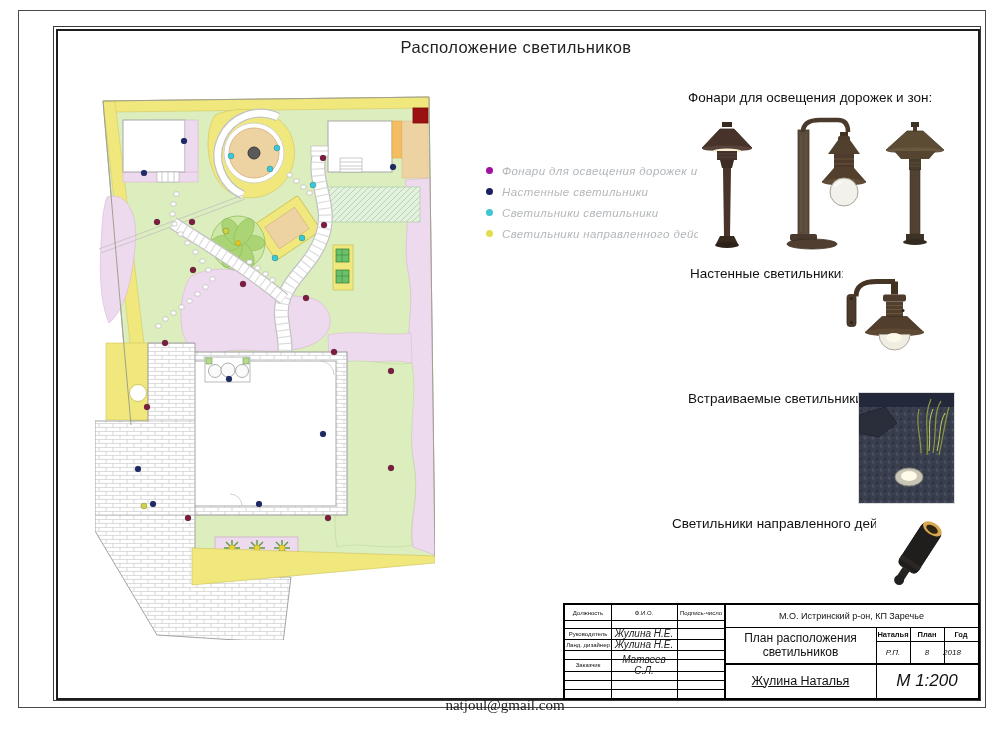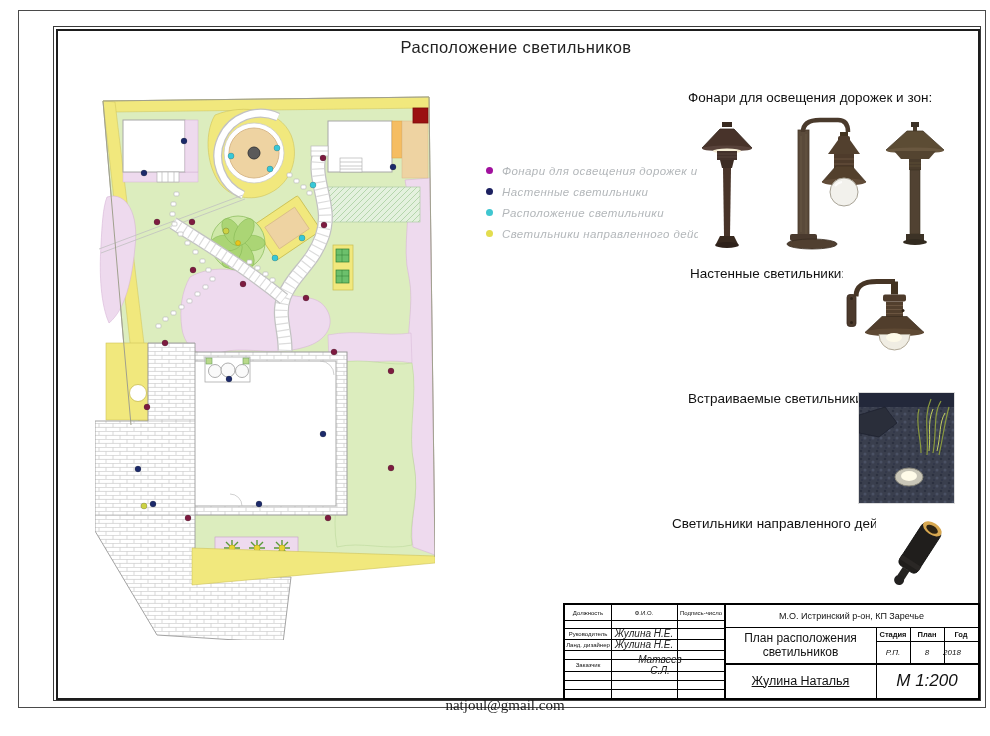--- a/index.html
+++ b/index.html
@@ -233,21 +233,21 @@
   <div class="legend-row">
     <span class="legend-dot" style="background-color: rgb(161, 16, 158);"></span>
     <span class="legend-label">Фонари для освещения дорожек и зон</span>
   </div>
   <div class="legend-row">
     <span class="legend-dot" style="background-color: rgb(28, 32, 96);"></span>
     <span class="legend-label">Настенные светильники</span>
   </div>
   <div class="legend-row">
     <span class="legend-dot" style="background-color: rgb(63, 198, 208);"></span>
-    <span class="legend-label">Расположение светильники</span>
+    <span class="legend-label">Светильники светильники</span>
   </div>
   <div class="legend-row">
     <span class="legend-dot" style="background-color: rgb(227, 221, 78);"></span>
     <span class="legend-label">Светильники направленного действия</span>
   </div>
 </div>
 
 <div class="abs sec-h" style="left:688px;top:90px;">Фонари для освещения дорожек и зон:</div>
 
 <svg class="abs photo" style="left:698px;top:120px;" width="58" height="132" viewBox="0 0 58 132">
@@ -374,25 +374,25 @@
   <div class="hline" style="left:160px;top:58px;width:253px;height:2px;"></div>
 
   <div class="cell tiny" style="left:0;top:0;width:46px;height:15px;">Должность</div>
   <div class="cell tiny" style="left:46px;top:0;width:66px;height:15px;">Ф.И.О.</div>
   <div class="cell tiny" style="left:112px;top:0;width:48px;height:15px;">Подпись-число</div>
   <div class="cell tiny" style="left:0;top:23px;width:46px;height:11px;">Руководитель</div>
   <div class="cell name" style="left:46px;top:23px;width:66px;height:11px;">Жулина Н.Е.</div>
   <div class="cell tiny" style="left:0;top:34px;width:46px;height:11px;">Ланд. дизайнер</div>
   <div class="cell name" style="left:46px;top:34px;width:66px;height:11px;">Жулина Н.Е.</div>
   <div class="cell tiny" style="left:0;top:54px;width:46px;height:12px;">Заказчик</div>
-  <div class="cell name" style="left:46px;top:54px;width:66px;height:12px;padding-left:16px;">Матвеев С.Л.</div>
+  <div class="cell name" style="left:46px;top:54px;width:66px;height:12px;">Матвеев С.Л.</div>
 
   <div class="cell proj" style="left:160px;top:0;width:253px;height:22px;">М.О. Истринский р-он, КП Заречье</div>
   <div class="cell plant" style="left:160px;top:22px;width:151px;height:36px;">План расположения светильников</div>
-  <div class="cell hdr" style="left:311px;top:22px;width:34px;height:14px;">Стадия</div>
+  <div class="cell hdr" style="left:311px;top:22px;width:34px;height:14px;">Наталья</div>
   <div class="cell hdr" style="left:345px;top:22px;width:34px;height:14px;">План</div>
   <div class="cell hdr" style="left:379px;top:22px;width:34px;height:14px;">Год</div>
   <div class="cell val" style="left:311px;top:36px;width:34px;height:22px;">Р.П.</div>
   <div class="cell val" style="left:345px;top:36px;width:34px;height:22px;">8</div>
   <div class="cell val" style="left:379px;top:36px;width:16px;height:22px;">2018</div>
   <div class="cell author" style="left:160px;top:58px;width:151px;height:35px;">Жулина Наталья</div>
   <div class="cell scale" style="left:311px;top:58px;width:102px;height:35px;">М 1:200</div>
 </div>
 
 <div class="abs email">natjoul@gmail.com</div>

